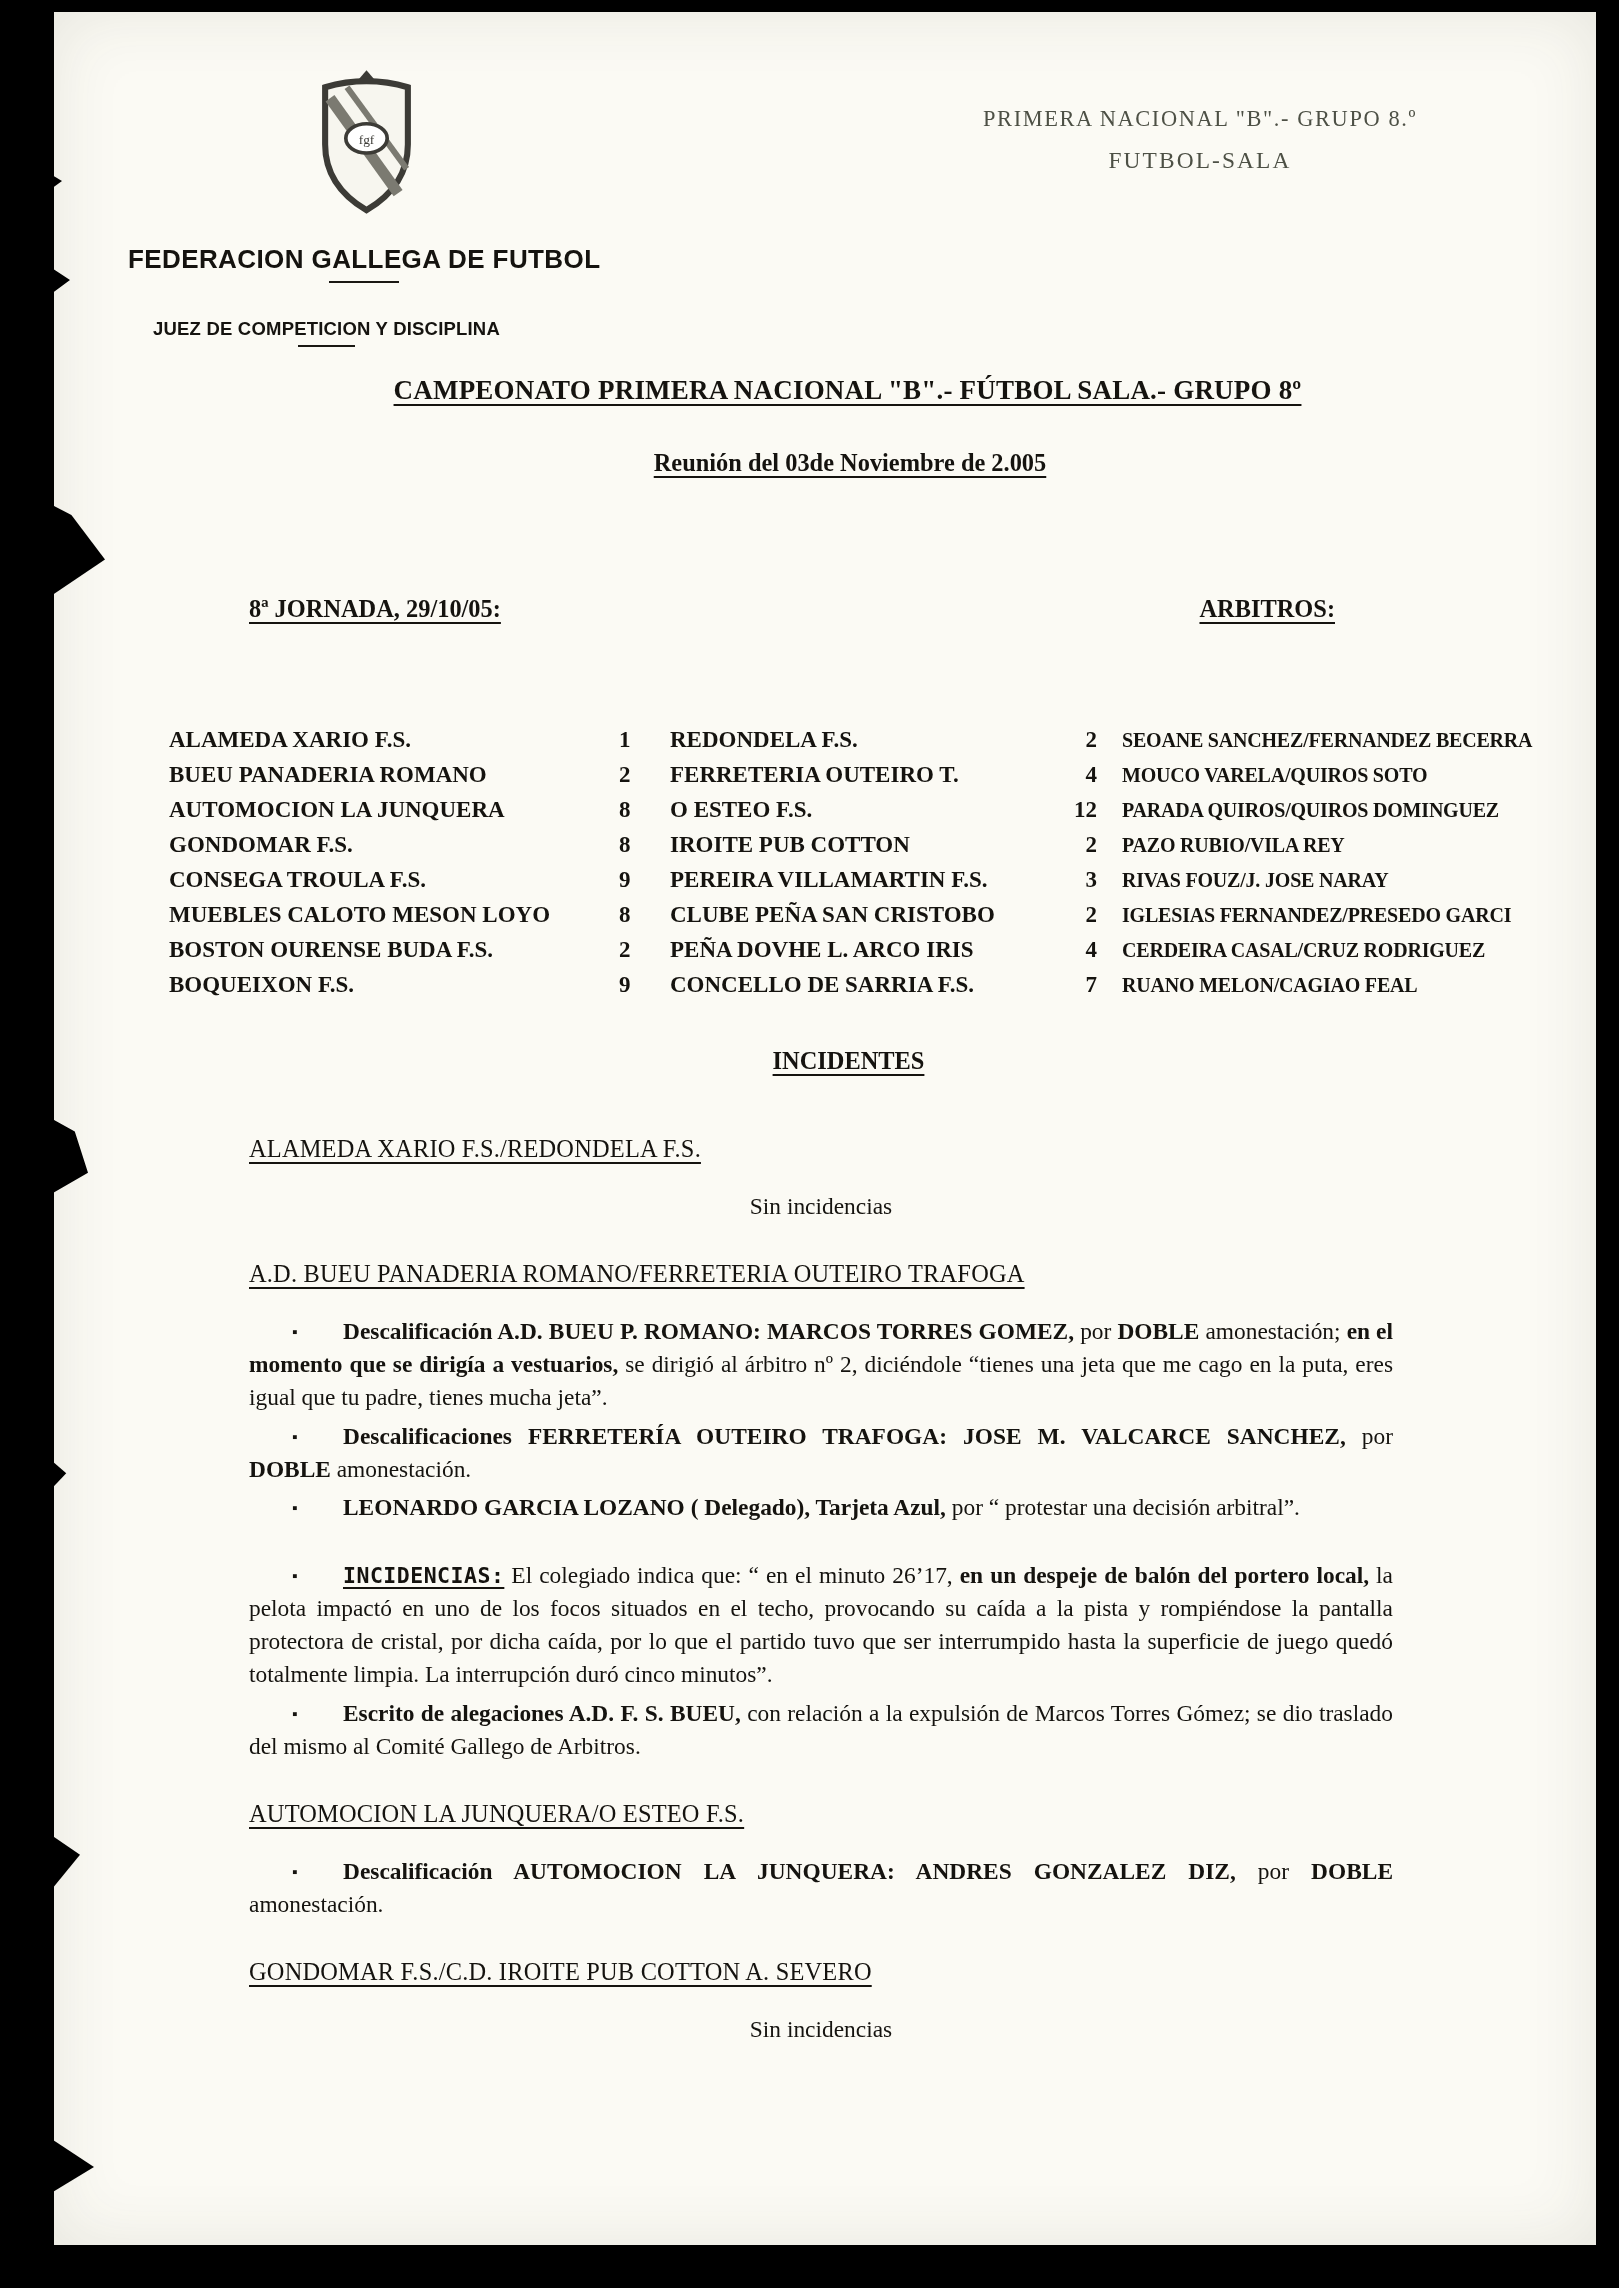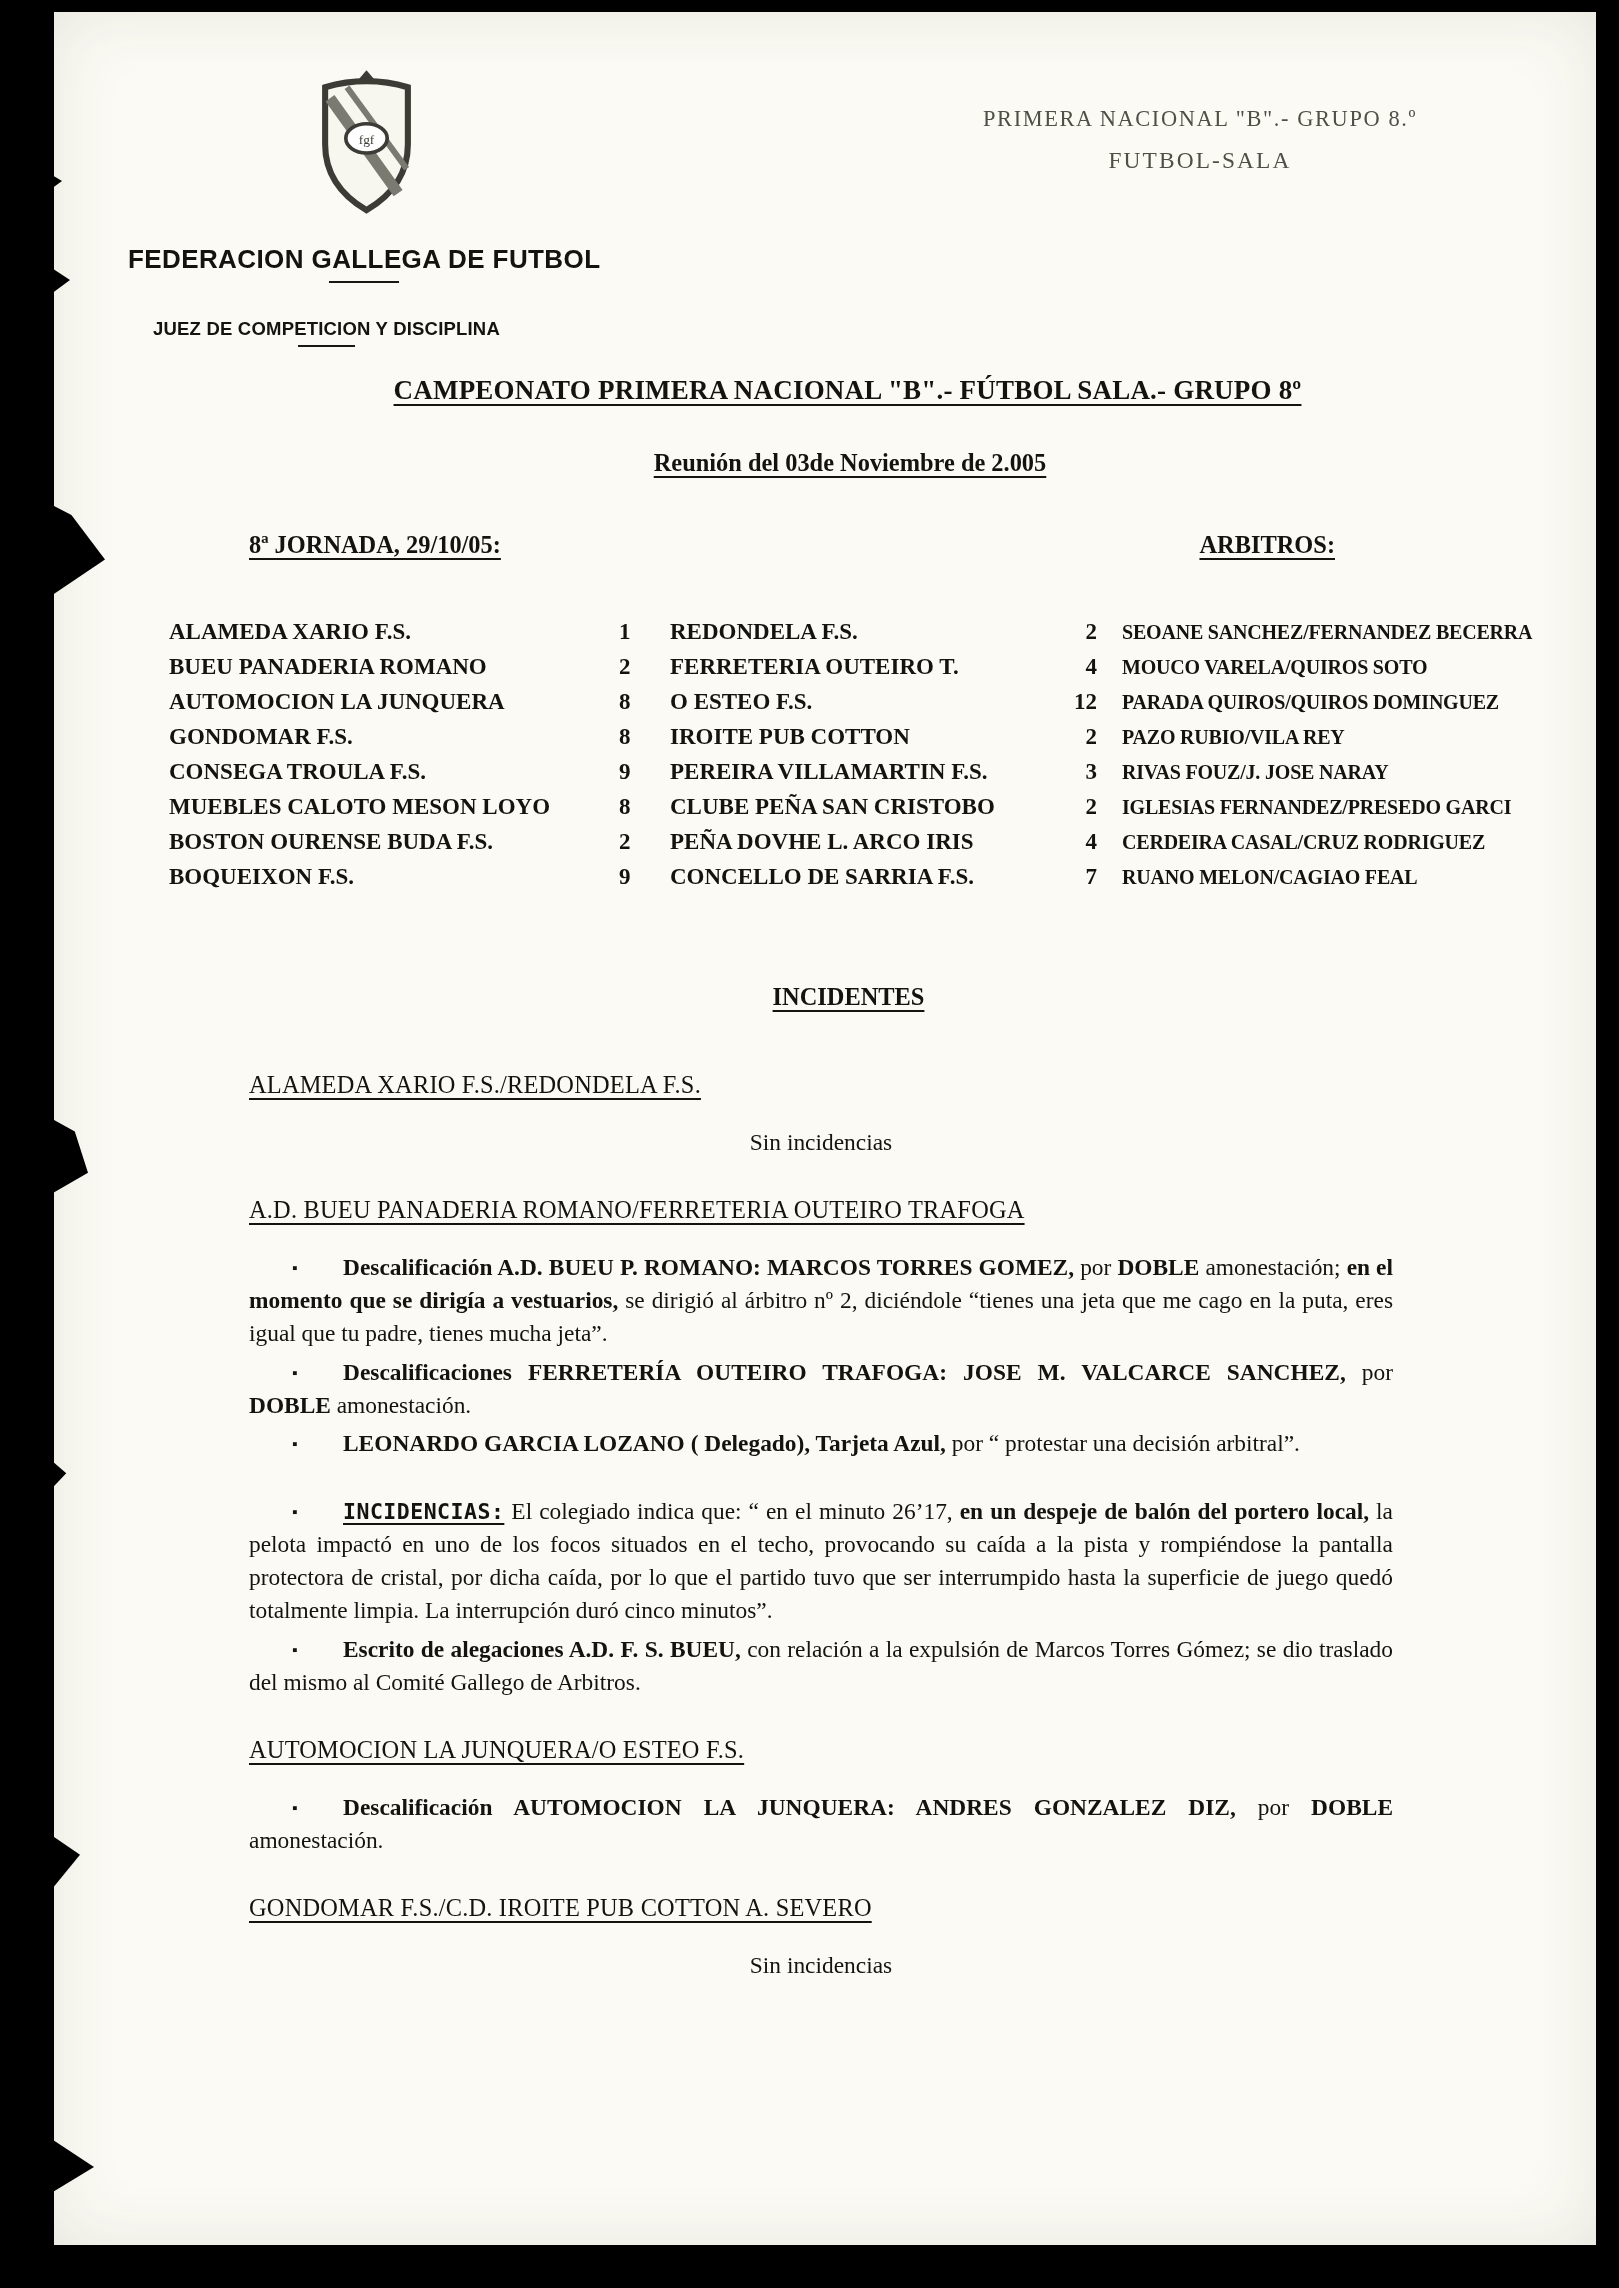--- a/index.html
+++ b/index.html
@@ -43,28 +43,28 @@
 
   .doc-title {
     text-align:center; padding-left:45px; font-size:27px; font-weight:bold;
     text-decoration:underline; text-underline-offset:4.9px; text-decoration-thickness:2.4px;
     letter-spacing:0.2px;
   }
   .meeting {
     margin-top:43px; text-align:center; padding-left:50px; font-size:24.4px; font-weight:bold;
     text-decoration:underline; text-underline-offset:4.9px; text-decoration-thickness:2px;
   }
-  .heads-row { display:flex; margin-top:54px; }
+  .heads-row { display:flex; margin-top:118px; }
   .jornada  { margin-left:195px; font-size:24.4px; font-weight:bold; text-decoration:underline; text-underline-offset:4.9px; }
   .arbitros { margin-left:auto; margin-right:261px; font-size:24.4px; font-weight:bold; text-decoration:underline; text-underline-offset:4.9px; }
 
   .results { margin-top:60px; }
   .result-row { display:flex; align-items:baseline; height:35px; font-weight:bold; white-space:nowrap; }
   .cell       { display:block; }
-  .cell.home  { margin-left:115px; width:450px; font-size:23px; }
+  .cell.home  { margin-left:115px; width:450px; font-size:23px;margin-top:44px; }
   .cell.score1{ width:51px;  font-size:23px; }
   .cell.away  { width:390px; font-size:23px; }
   .cell.score2{ width:37px;  font-size:23px; text-align:right; }
   .cell.refs  { flex:1; margin-left:25px; font-size:20px; letter-spacing:-0.2px; overflow:hidden; padding-right:14px; }
 
   .incidentes-heading {
     margin-top:84px; text-align:center; padding-left:47px; font-size:24.4px; font-weight:bold;
     text-decoration:underline; text-underline-offset:4.9px; text-decoration-thickness:2px;
   }
 

